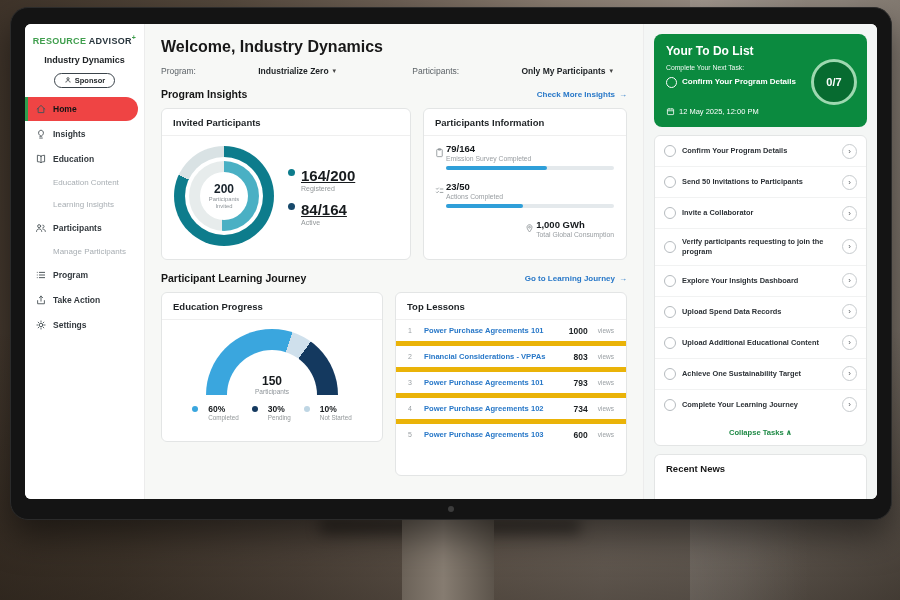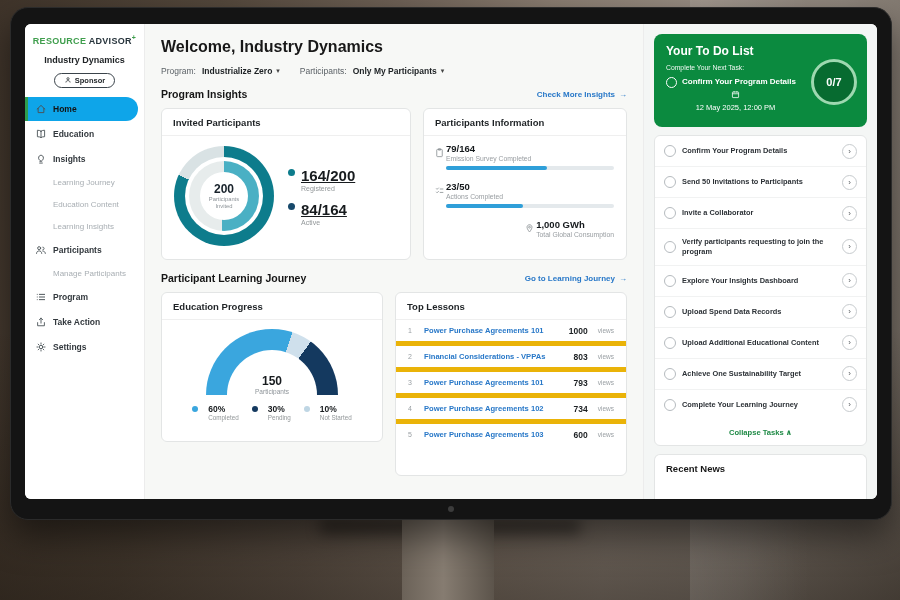--- a/index.html
+++ b/index.html
@@ -21,28 +21,28 @@
 
   
   .sidebar{width:120px;flex:none;background:#fff;border-right:1px solid #ececec;padding-top:10px;box-sizing:border-box;}
   .brand{text-align:center;font-weight:700;font-size:9px;letter-spacing:.3px;white-space:nowrap;}
   .b1{color:#3f9e4d;} .b2{color:#27343c;} .plus{color:#3f9e4d;font-size:7px;}
   .org{margin-top:9px;text-align:center;font-size:9px;font-weight:700;color:#202427;}
   .badge-wrap{text-align:center;margin:5px 15px 9px;}
   .badge{display:inline-flex;align-items:center;gap:3px;border:1px solid #3a434a;border-radius:10px;padding:2px 9px;font-size:7.5px;font-weight:700;color:#23282c;background:#fff;}
   .nav-item{display:flex;align-items:center;gap:6px;padding:6px 10px;margin:1px 0;font-size:8.5px;font-weight:700;color:#33393e;cursor:pointer;}
   .nav-item.sub{padding-left:28px;font-weight:400;color:#a8aeb3;font-size:8px;}
-  .nav-item.active{background:#0ea5e9;border-left:3px solid #2e9e4f;padding-left:7px;border-radius:0 14px 14px 0;margin-right:6px;color:#141414;}
+  .nav-item.active{background:#ef4444;border-left:3px solid #2e9e4f;padding-left:7px;border-radius:0 14px 14px 0;margin-right:6px;color:#141414;}
   .nicon{width:12px;height:12px;display:inline-flex;color:#4a5257;flex:none;}
   .nicon svg{width:12px;height:12px;}
 
   
   .main{flex:1;min-width:0;padding:12px 16px 0;box-sizing:border-box;}
   .welcome{font-size:16px;font-weight:700;color:#181818;margin:2px 0 10px;}
-  .filters{display:flex;align-items:center;gap:6px;font-size:8.5px;color:#5c6267;margin-bottom:12px;}
+  .filters{display:flex;align-items:center;gap:6px;font-size:8.5px;color:#5c6267;margin-bottom:12px;justify-content:space-between;}
   .fvalue{font-weight:700;color:#1d2124;display:inline-flex;gap:4px;align-items:center;cursor:pointer;margin-right:14px;}
   .chev{font-size:7px;color:#444;}
   .sec-row{display:flex;justify-content:space-between;align-items:center;margin:2px 0 8px;}
   .sec-title{font-size:10.5px;font-weight:700;color:#161616;}
   .sec-link{font-size:8px;font-weight:700;color:#2878c8;display:flex;gap:4px;align-items:center;cursor:pointer;}
   .cards-row{display:flex;gap:12px;margin-bottom:12px;}
   .card{background:#fff;border:1px solid #e3e5e5;border-radius:6px;box-sizing:border-box;overflow:hidden;}
   .card-title{font-size:9.5px;font-weight:700;color:#1f2326;padding:8px 11px 7px;border-bottom:1px solid #efefef;}
   .invited{width:250px;height:152px;} .pinfo{flex:1;height:152px;}
   .donut-wrap{display:flex;align-items:center;gap:14px;padding:10px 12px;}
@@ -87,21 +87,21 @@
   .ls-views{font-size:8.5px;font-weight:800;color:#1c2023;}
   .ls-unit{font-size:6.5px;color:#9aa0a4;margin-left:2px;}
 
   
   .rightpanel{width:234px;flex:none;background:#f4f6f5;border-left:1px solid #ececec;padding:10px 10px 0;box-sizing:border-box;display:flex;flex-direction:column;}
   .todo-card{position:relative;background:#0b8a3f;border-radius:8px;padding:10px 62px 10px 12px;color:#fff;min-height:93px;box-sizing:border-box;}
   .todo-title{font-size:12px;font-weight:800;white-space:nowrap;}
   .todo-sub{font-size:6.8px;margin-top:6px;opacity:.94;}
   .todo-task{display:flex;align-items:center;gap:5px;margin-top:6px;font-size:8px;font-weight:700;line-height:1.3;}
   .todo-check{width:9px;height:9px;border:1.2px solid #fff;border-radius:50%;flex:none;}
-  .todo-date{display:flex;align-items:center;gap:4px;margin-top:2px;font-size:7.5px;flex-direction:column;}
+  .todo-date{display:flex;align-items:center;gap:4px;margin-top:19px;font-size:7.5px;}
   .cal{width:9px;height:9px;flex:none;} .cal svg{width:9px;height:9px;}
   .todo-score{position:absolute;right:10px;top:25px;width:46px;height:46px;border-radius:50%;background:#076b30;border:3px solid #9ed8b0;display:flex;align-items:center;justify-content:center;font-size:11px;font-weight:800;box-sizing:border-box;}
   .tasks-card{background:#fff;border:1px solid #e3e5e5;border-radius:6px;margin-top:8px;}
   .task-row{display:flex;align-items:center;gap:6px;padding:7.5px 9px;border-bottom:1px solid #f1f2f2;cursor:pointer;}
   .task-check{width:10px;height:10px;border:1px solid #b6bbbf;border-radius:50%;flex:none;background:#fff;}
   .task-label{flex:1;font-size:7.4px;font-weight:700;color:#2d3237;line-height:1.4;}
   .task-go{width:13px;height:13px;border:1px solid #c7cbce;border-radius:50%;display:flex;align-items:center;justify-content:center;font-size:8px;color:#55595d;flex:none;}
   .collapse-row{text-align:center;padding:8px 0;font-size:7.6px;font-weight:800;color:#1f8a46;cursor:pointer;}
   .news-card{background:#fff;border:1px solid #e3e5e5;border-bottom:none;border-radius:6px 6px 0 0;margin-top:8px;flex:1;padding:8px 11px;font-size:9.5px;font-weight:700;color:#171717;}
 </style>
@@ -136,36 +136,33 @@
             <span class="nicon">
                 <svg viewBox="0 0 16 16" fill="none" stroke="currentColor" stroke-width="1.3" stroke-linecap="round" stroke-linejoin="round">
                   <path d="M2.8 8.2 8 3.2l5.2 5M4.2 7.2v5.6h7.6V7.2"></path>
                 </svg>
               </span>
             <span>Home</span>
           </div>
           <div class="nav-item">
             <span class="nicon">
                 <svg viewBox="0 0 16 16" fill="none" stroke="currentColor" stroke-width="1.2" stroke-linecap="round" stroke-linejoin="round">
+                  <path d="M6.2 13.4h3.6M6.8 11h2.4v-1c1.2-.7 2-1.9 2-3.3C11.2 4.4 9.8 3 8 3S4.8 4.4 4.8 6.7c0 1.4.8 2.6 2 3.3Z"></path>
+                </svg>
+              </span>
+            <span>Insights</span>
+          </div>
+          <div class="nav-item">
+            <span class="nicon">
+                <svg viewBox="0 0 16 16" fill="none" stroke="currentColor" stroke-width="1.2" stroke-linecap="round" stroke-linejoin="round">
                   <path d="M8 4.2C7 3.4 5.3 3 3.2 3v8.6c2.1 0 3.8.4 4.8 1.2 1-.8 2.7-1.2 4.8-1.2V3C10.7 3 9 3.4 8 4.2Zm0 0v8.4"></path>
                 </svg>
               </span>
             <span>Education</span>
           </div>
-          <div class="nav-item">
-            <span class="nicon">
-                <svg viewBox="0 0 16 16" fill="none" stroke="currentColor" stroke-width="1.2" stroke-linecap="round" stroke-linejoin="round">
-                  <path d="M6.2 13.4h3.6M6.8 11h2.4v-1c1.2-.7 2-1.9 2-3.3C11.2 4.4 9.8 3 8 3S4.8 4.4 4.8 6.7c0 1.4.8 2.6 2 3.3Z"></path>
-                </svg>
-              </span>
-            <span>Insights</span>
-          </div>
-          <div class="nav-item sub">
-              <span>Learning Journey</span>
-            </div>
           <div class="nav-item sub">
               <span>Education Content</span>
             </div>
           <div class="nav-item sub">
               <span>Learning Insights</span>
             </div>
           <div class="nav-item">
             <span class="nicon">
                 <svg viewBox="0 0 16 16" fill="none" stroke="currentColor" stroke-width="1.2" stroke-linecap="round" stroke-linejoin="round">
                   <circle cx="5.5" cy="5.5" r="2"></circle>

